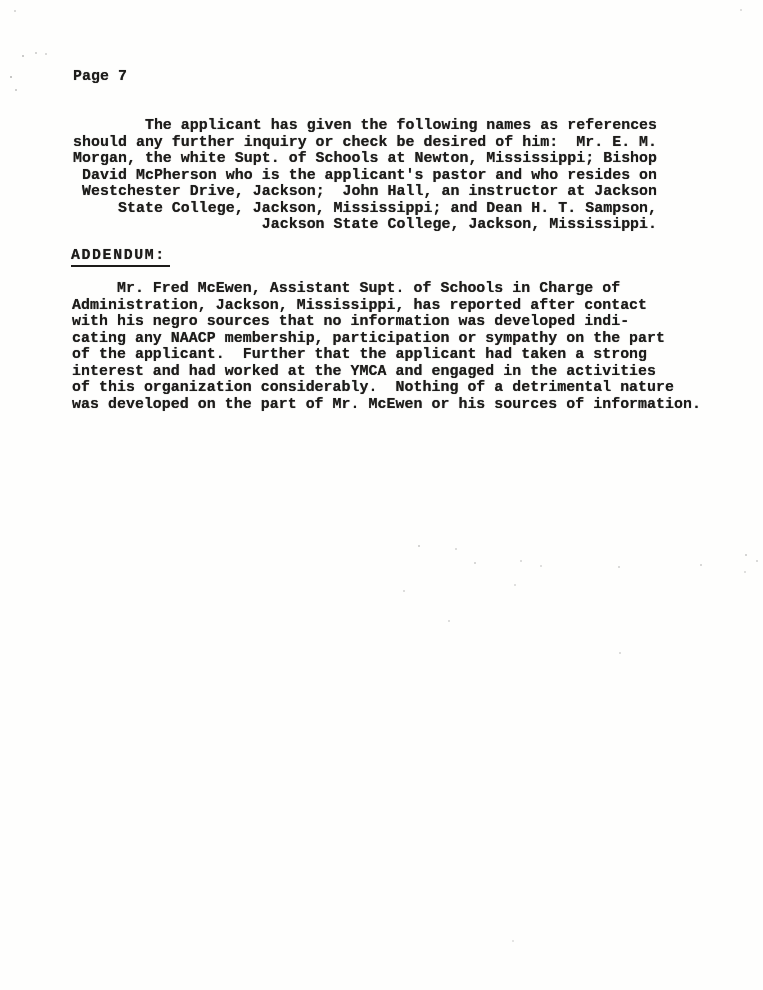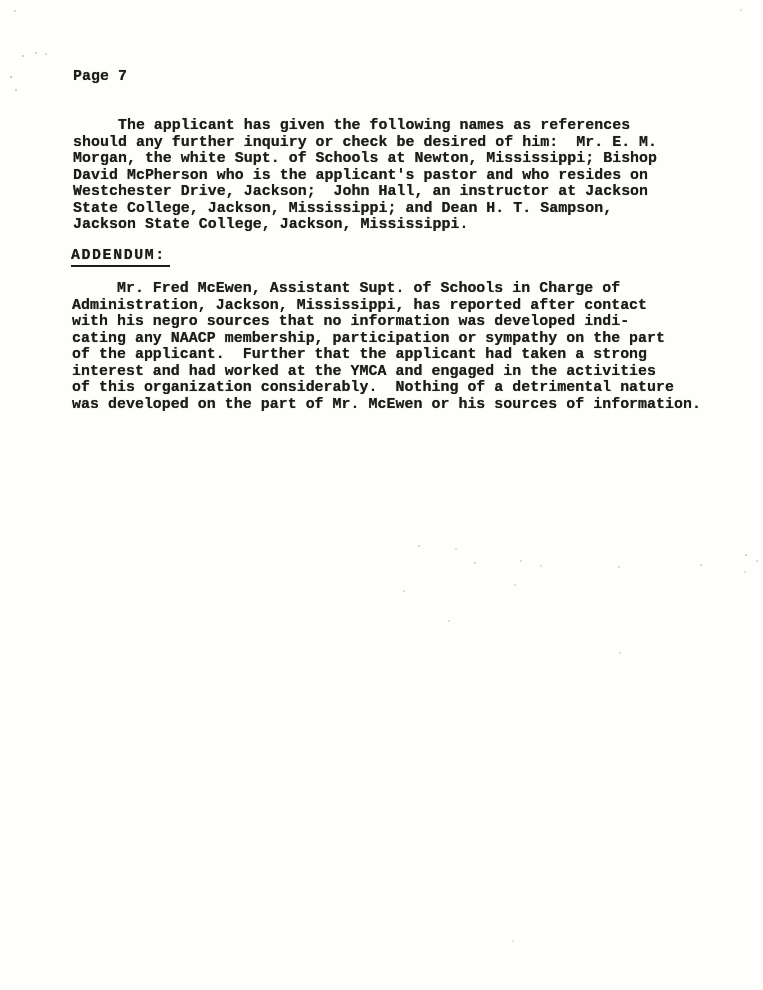--- a/index.html
+++ b/index.html
@@ -23,21 +23,21 @@
     color: var(--ink, #1d1c1a);
     text-shadow: 0 0 0.7px rgba(20, 20, 20, 0.75);
     letter-spacing: 0.05px;
   }
   .page-label {
     position: absolute;
     left: 73px; top: 68px;
   }
   .para-references {
     position: absolute;
-    left: 73px; top: 117px;
+    left: 73px; top: 117px; text-align: right;
   }
   .addendum-heading {
     position: absolute;
     left: 71px; top: 247px;
     display: inline-block;
     letter-spacing: 1.6px;
     border-bottom: 2.5px solid var(--ink, #1d1c1a);
     padding-bottom: 1px;
     padding-right: 4px;
     text-align: right;

